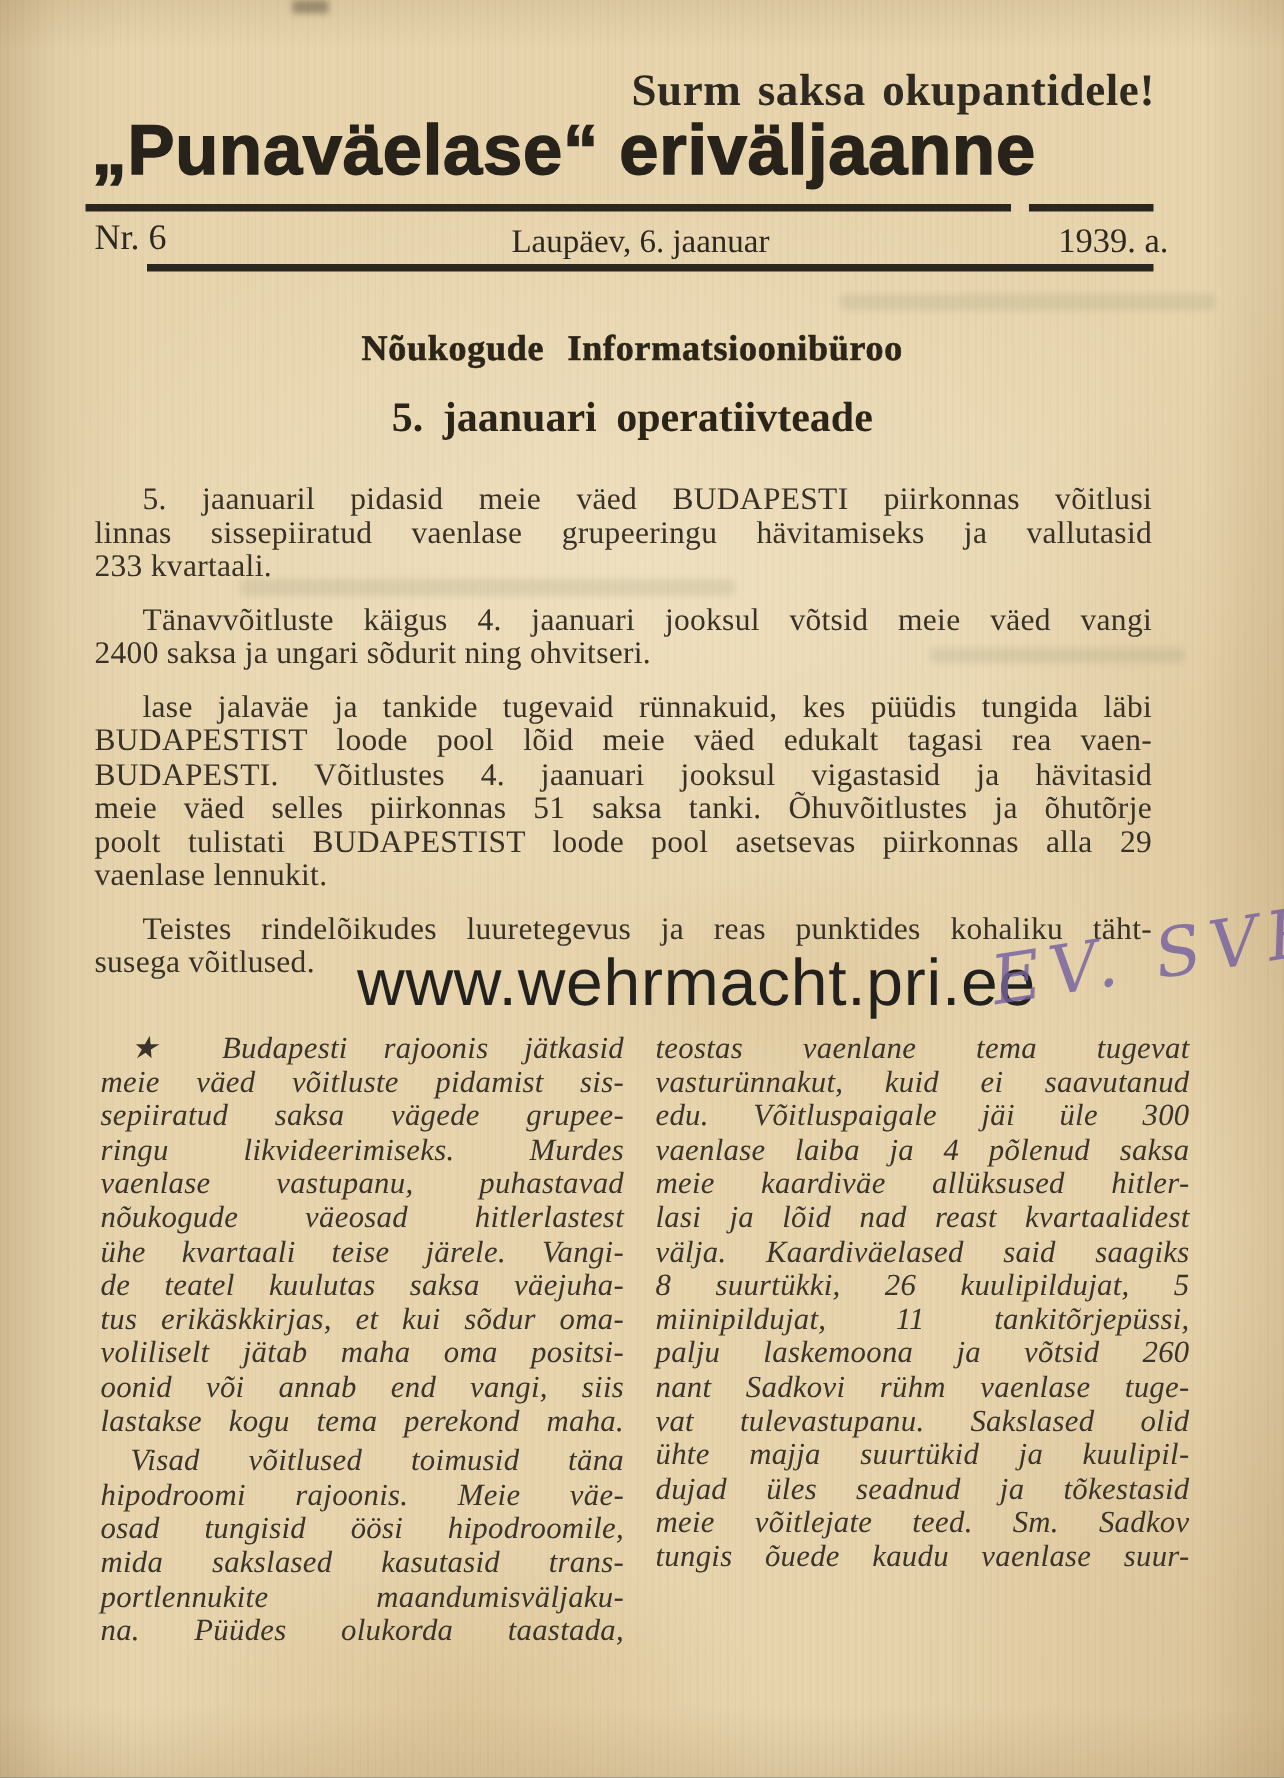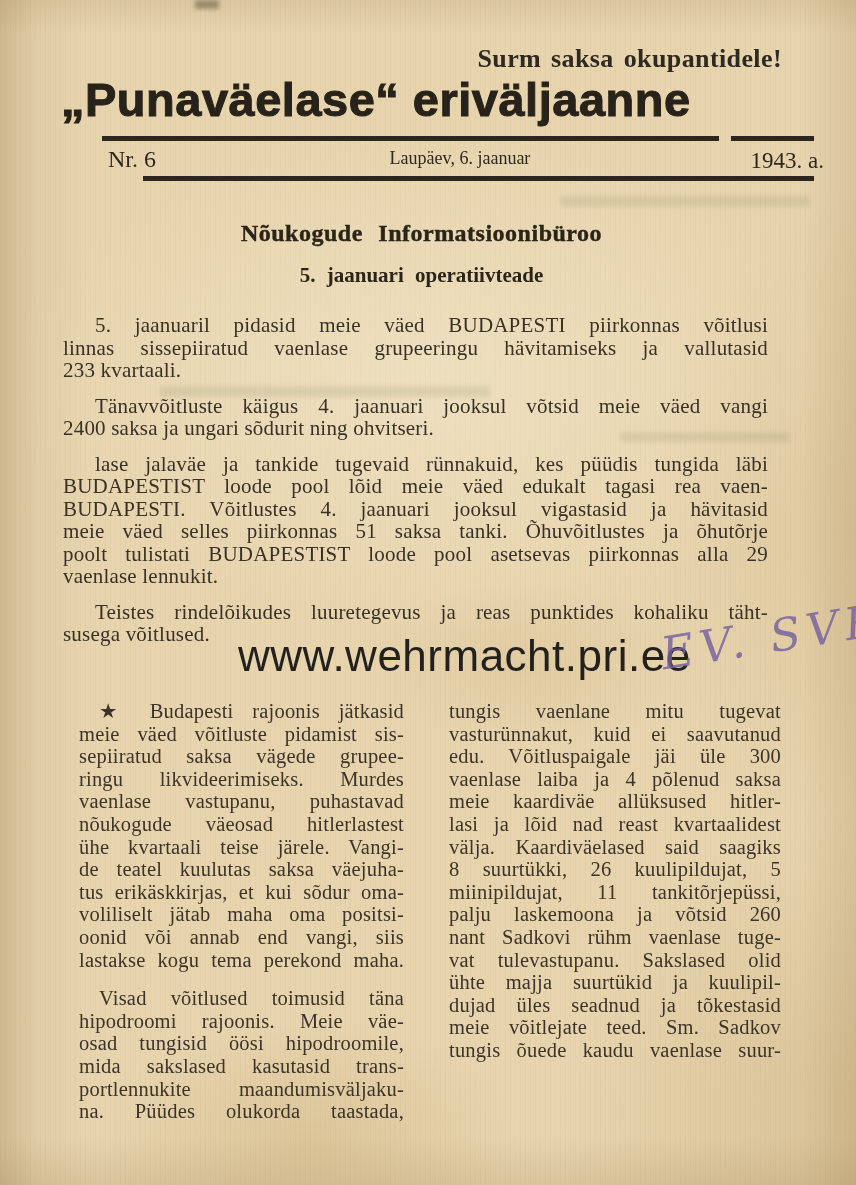--- a/index.html
+++ b/index.html
@@ -17,61 +17,61 @@
       radial-gradient(ellipse 300px 500px at 100% 45%, rgba(160,115,55,0.12), transparent 70%),
       linear-gradient(90deg, rgba(110,75,28,0.20), rgba(110,75,28,0.05) 38px, transparent 90px),
       linear-gradient(270deg, rgba(110,75,28,0.12), transparent 55px),
       linear-gradient(180deg, rgba(110,75,28,0.10), transparent 34px),
       linear-gradient(0deg, rgba(110,75,28,0.12), transparent 48px),
       repeating-linear-gradient(90deg, rgba(115,85,40,0.035) 0 1px, rgba(255,255,255,0.025) 1px 3px, transparent 3px 5px);
     font-family:"Liberation Serif","DejaVu Serif",serif;
     color:#352f26;
   }
   .slogan{
-    position:absolute;top:44px;right:74px;
-    font-size:26px;font-weight:bold;letter-spacing:0.4px;word-spacing:3px;
+    position:absolute;top:44px;right:86px;
+    font-size:30px;font-weight:bold;letter-spacing:0.4px;word-spacing:3px;
     color:#2e2a21;
   }
   .title{
     position:absolute;left:61px;top:72px;width:740px;
     font-family:"Liberation Sans","DejaVu Sans",sans-serif;
     font-size:47px;font-weight:bold;letter-spacing:0.5px;
     color:#28231a;-webkit-text-stroke:1px #28231a;
     white-space:nowrap;
   }
-  .rules{position:absolute;left:57px;top:136px;width:712px;margin-left:45px;}
+  .rules{position:absolute;left:57px;top:136px;width:712px;}
   .rule-top{display:flex;gap:12px;}
   .rule-top .seg1{width:617px;height:5px;background:#2b261e;}
   .rule-top .seg2{flex:1;height:5px;background:#2b261e;}
   .mh-row{position:relative;height:35px;}
   .mh-row .nr{position:absolute;left:6px;top:5px;font-size:24px;color:#2e2920;}
-  .mh-row .date{position:absolute;left:158px;top:7px;width:400px;text-align:center;font-size:18px;color:#2e2920;}
+  .mh-row .date{position:absolute;left:170px;top:7px;width:400px;text-align:center;font-size:22px;color:#2e2920;}
   .mh-row .year{position:absolute;right:-10px;top:7px;font-size:23px;color:#2e2920;}
   .rule-bottom{height:5px;margin-left:41px;background:#2b261e;}
   .bulletin{position:absolute;left:63px;top:220px;width:717px;}
   .heading{
     text-align:center;font-size:24px;font-weight:bold;word-spacing:9px;letter-spacing:0.5px;
     color:#2b2519;-webkit-text-stroke:0.4px #2b2519;
   }
   .subheading{
-    margin-top:16px;text-align:center;font-size:21px;font-weight:bold;word-spacing:6px;
+    margin-top:16px;text-align:center;font-size:28px;font-weight:bold;word-spacing:6px;
     color:#2b2519;
   }
   .lead{margin-top:26px;font-size:21px;line-height:22.5px;color:#373127;letter-spacing:0.2px;}
   .para{margin:0 12px 13px 0;}
   .para:last-child{margin-bottom:0;}
   .jline{text-align:justify;text-align-last:justify;}
   .short-last .jline:last-child{text-align-last:left;}
   .indent .jline:first-child{text-indent:32px;}
   .indent-sm .jline:first-child{text-indent:20px;}
   .cols{position:absolute;left:63px;top:684px;width:734px;display:flex;gap:13px;
     font-size:20.5px;line-height:22.6px;color:#3b342a;letter-spacing:0.2px;}
   .col-left{width:357px;}
   .col-right{width:364px;}
-  .cols .para{margin:16px;}
+  .cols .para{margin:4px;font-style:italic;}
   .watermark{
     position:absolute;left:238px;top:631px;
     font-family:"Liberation Sans","DejaVu Sans",sans-serif;
     font-size:44px;color:#141414;opacity:0.93;letter-spacing:0.5px;
     white-space:nowrap;
   }
   .stamp{
     position:absolute;left:660px;top:610px;
     font-family:"DejaVu Serif",serif;font-style:italic;
     font-size:45px;color:#75619f;opacity:0.82;
@@ -99,21 +99,21 @@
   <div class="title">„Punaväelase“ eriväljaanne</div>
 
   <div class="rules">
     <div class="rule-top">
       <div class="seg1"></div>
       <div class="seg2"></div>
     </div>
     <div class="mh-row">
       <span class="nr">Nr. 6</span>
       <span class="date">Laupäev, 6. jaanuar</span>
-      <span class="year">1943. a.</span>
+      <span class="year">1939. a.</span>
     </div>
     <div class="rule-bottom"></div>
   </div>
 
   <div class="bulletin">
     <div class="heading">Nõukogude Informatsioonibüroo</div>
     <div class="subheading">5. jaanuari operatiivteade</div>
     <div class="lead">
       <div class="para indent short-last">
           <div class="jline">5. jaanuaril pidasid meie väed BUDAPESTI piirkonnas võitlusi</div>
@@ -159,21 +159,21 @@
           <div class="jline">Visad võitlused toimusid täna</div>
           <div class="jline">hipodroomi rajoonis. Meie väe-</div>
           <div class="jline">osad tungisid öösi hipodroomile,</div>
           <div class="jline">mida sakslased kasutasid trans-</div>
           <div class="jline">portlennukite maandumisväljaku-</div>
           <div class="jline">na. Püüdes olukorda taastada,</div>
         </div>
     </div>
     <div class="col-right">
       <div class="para">
-          <div class="jline">tungis vaenlane mitu tugevat</div>
+          <div class="jline">teostas vaenlane tema tugevat</div>
           <div class="jline">vasturünnakut, kuid ei saavutanud</div>
           <div class="jline">edu. Võitluspaigale jäi üle 300</div>
           <div class="jline">vaenlase laiba ja 4 põlenud saksa</div>
           <div class="jline">meie kaardiväe allüksused hitler-</div>
           <div class="jline">lasi ja lõid nad reast kvartaalidest</div>
           <div class="jline">välja. Kaardiväelased said saagiks</div>
           <div class="jline">8 suurtükki, 26 kuulipildujat, 5</div>
           <div class="jline">miinipildujat, 11 tankitõrjepüssi,</div>
           <div class="jline">palju laskemoona ja võtsid 260</div>
           <div class="jline">nant Sadkovi rühm vaenlase tuge-</div>

